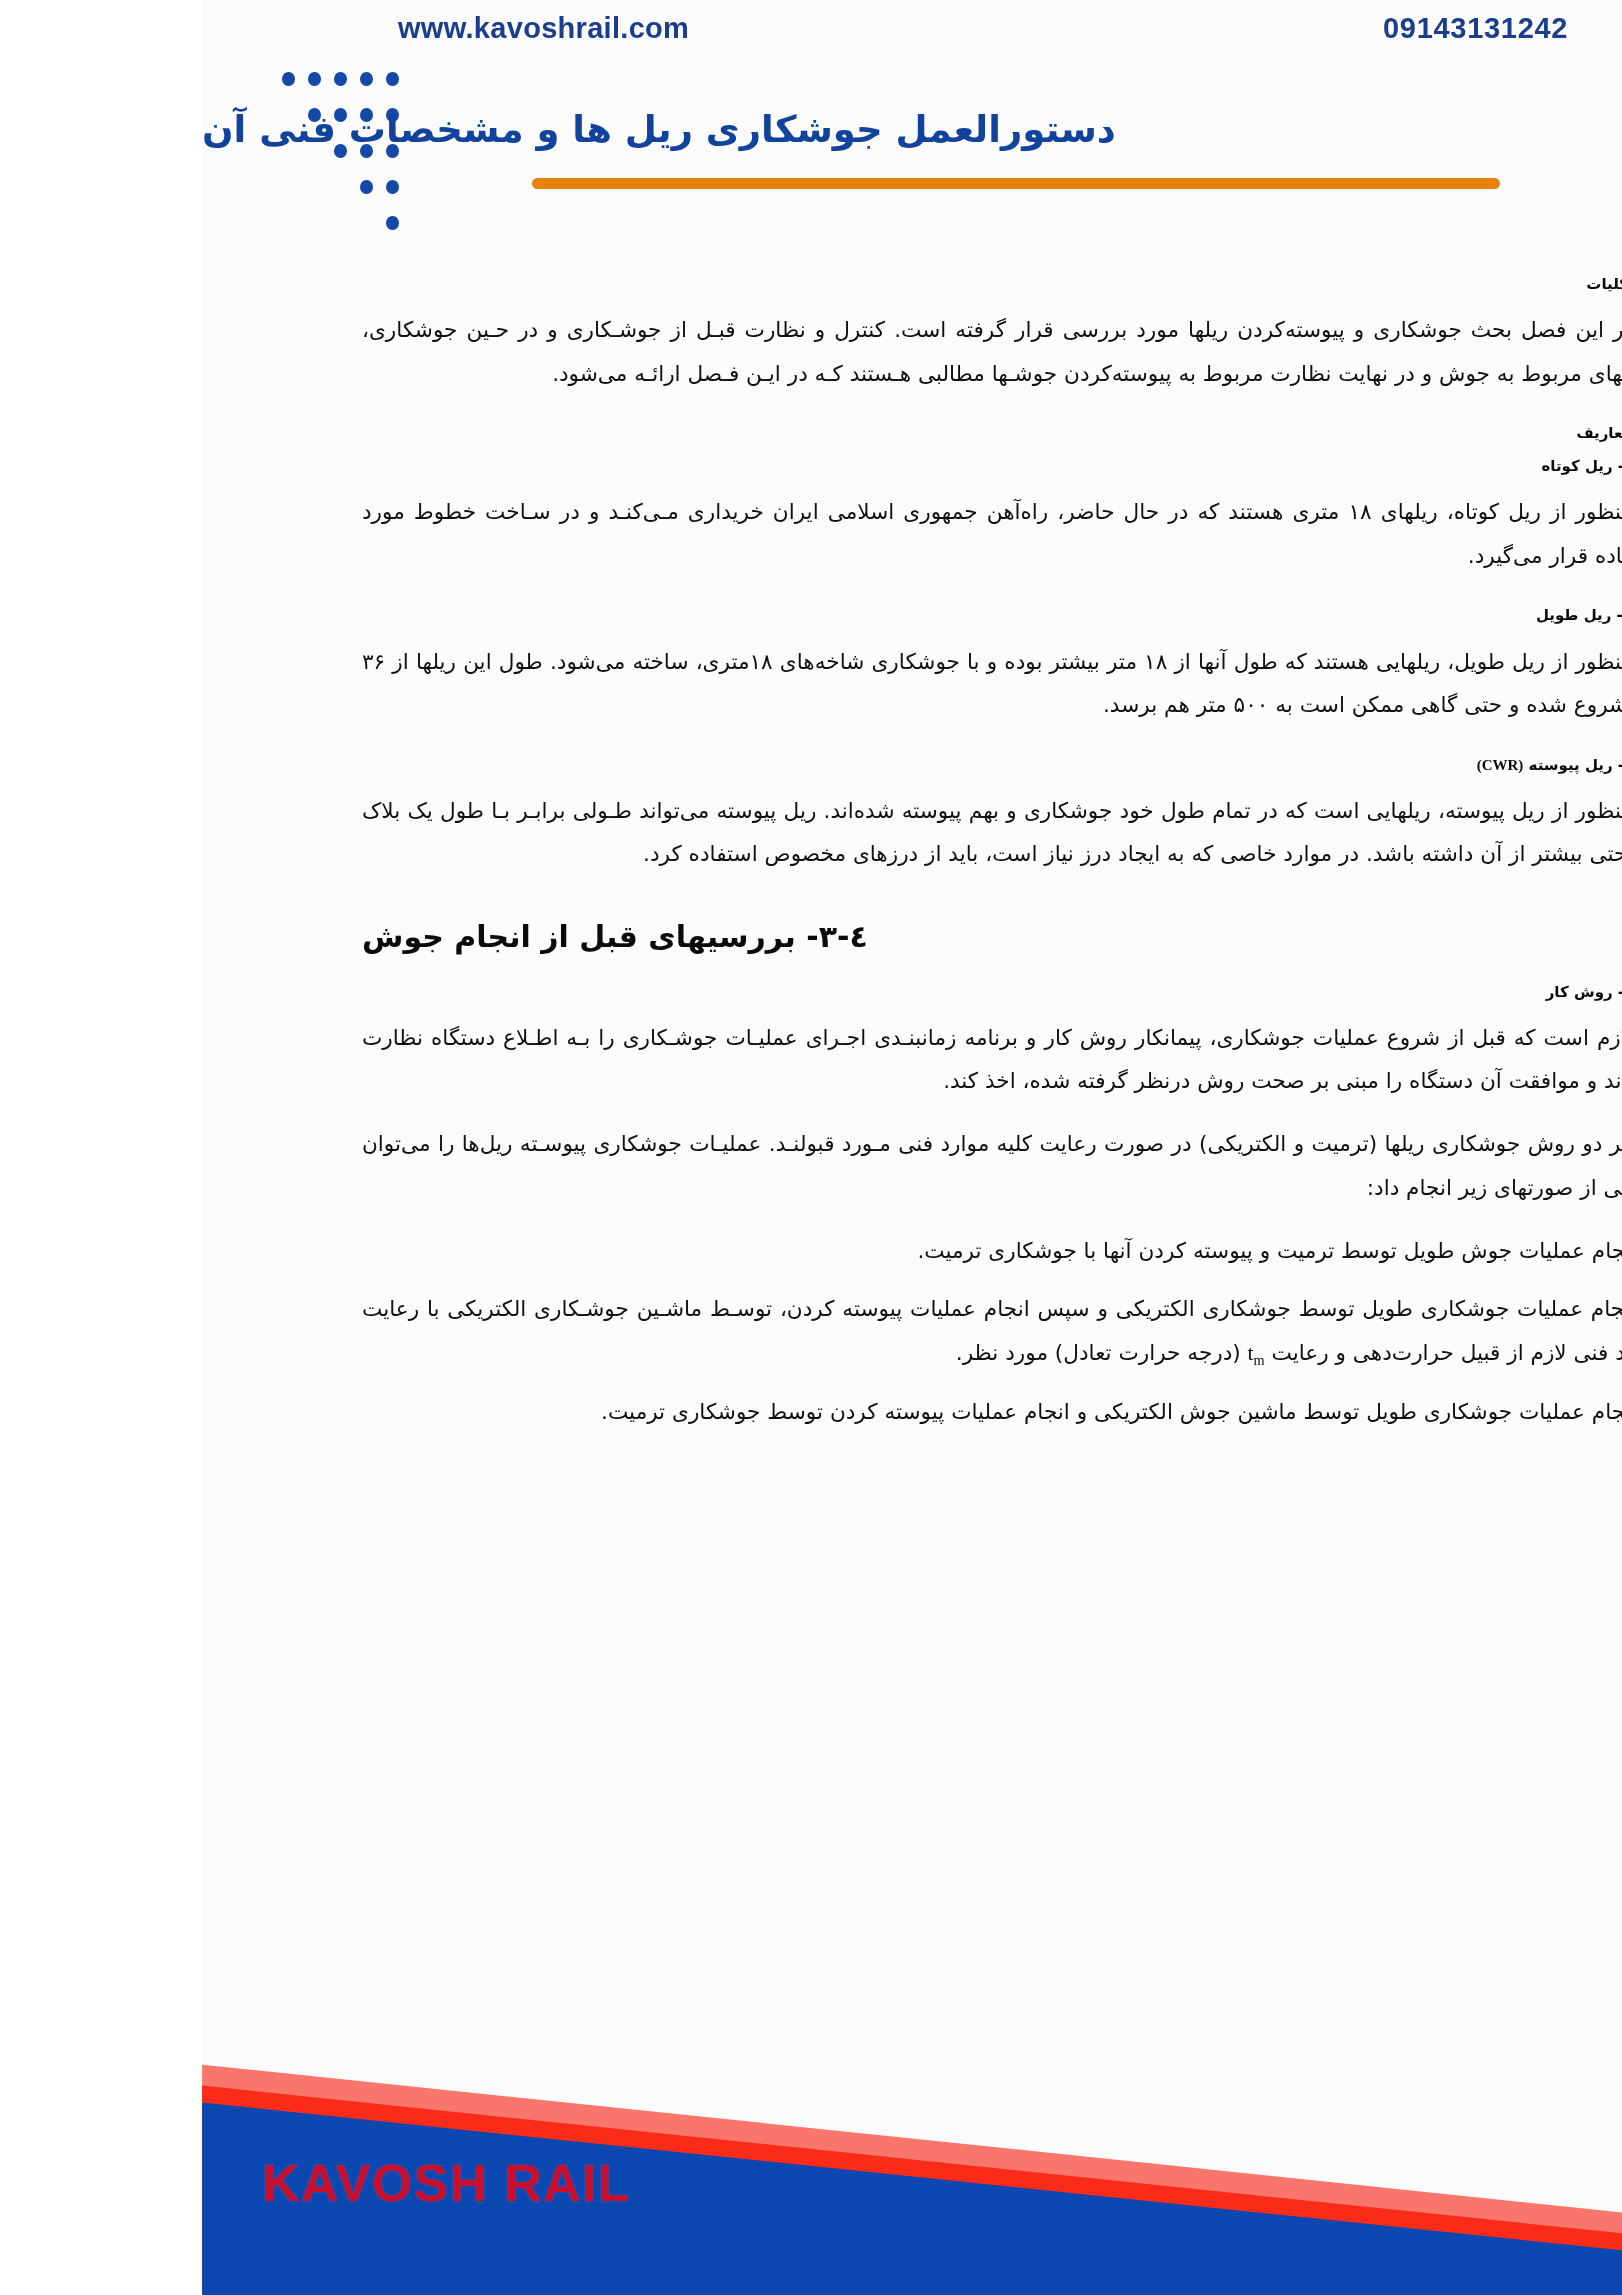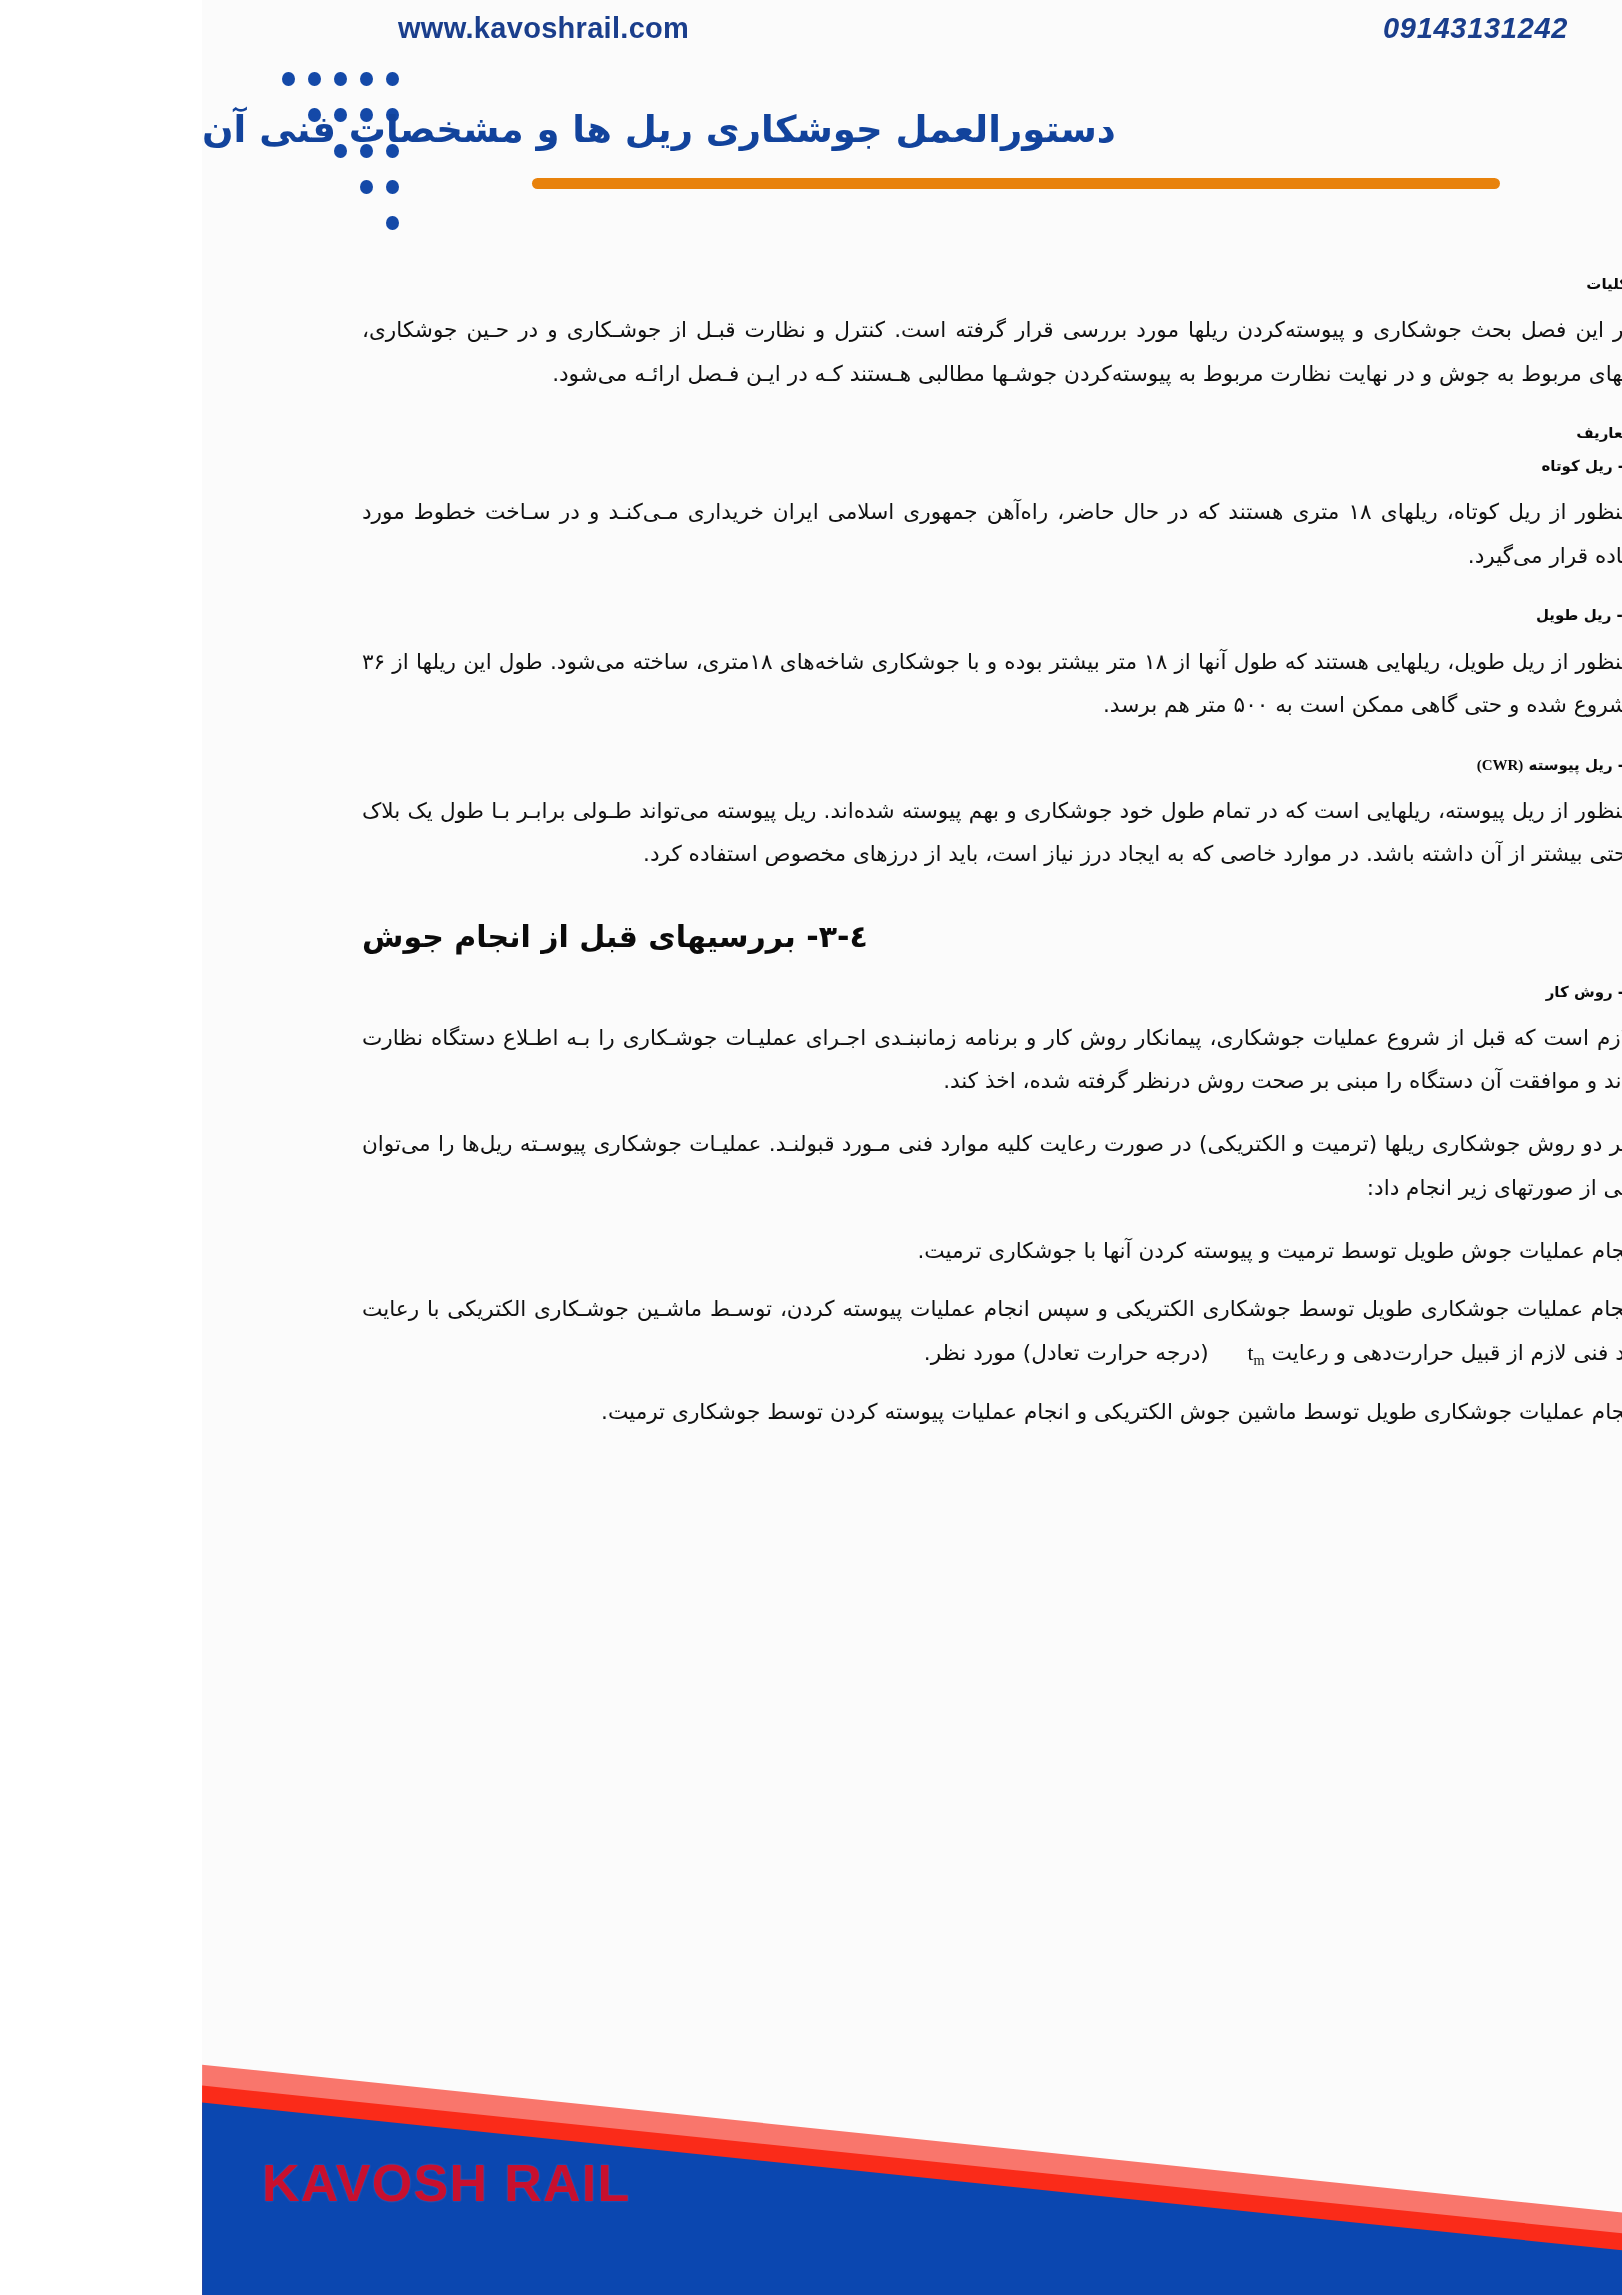--- a/index.html
+++ b/index.html
@@ -37,21 +37,20 @@
     position: absolute;
     top: 11.8px;
     left: 1181px;
     font-family: "Liberation Sans", sans-serif;
     font-size: 29px;
     font-weight: 700;
     color: #1a3e8c;
     letter-spacing: 0.7px;
     direction: ltr;
     white-space: nowrap;
-    font-style: italic;
   }
 
   
   .dots {
     position: absolute;
     top: 72px;
     width: 164px;
   }
   .dots.left  { left: 33px; }
   .dots.right { left: 1436px; }
@@ -132,21 +131,21 @@
     font-size: 21.6px;
     line-height: 2.02;
     text-align: justify;
     margin: 0 0 14.4px 0;
     text-indent: 0;
   }
   .gap-sm { height: 9.2px; }
   .gap-md { height: 22px; }
 
   .lat { direction: ltr; unicode-bidi: isolate; font-family: "Liberation Serif", serif; font-weight: 700; }
-  .lat-sub { direction: ltr; unicode-bidi: isolate; font-family: "Liberation Serif", serif; margin-left: 32px; }
+  .lat-sub { direction: ltr; unicode-bidi: isolate; font-family: "Liberation Serif", serif; }
   sub { font-size: 0.66em; }
 
   
   .footer {
     position: absolute;
     left: 0;
     bottom: 0;
     width: 1623px;
     height: 301px;
     overflow: hidden;

